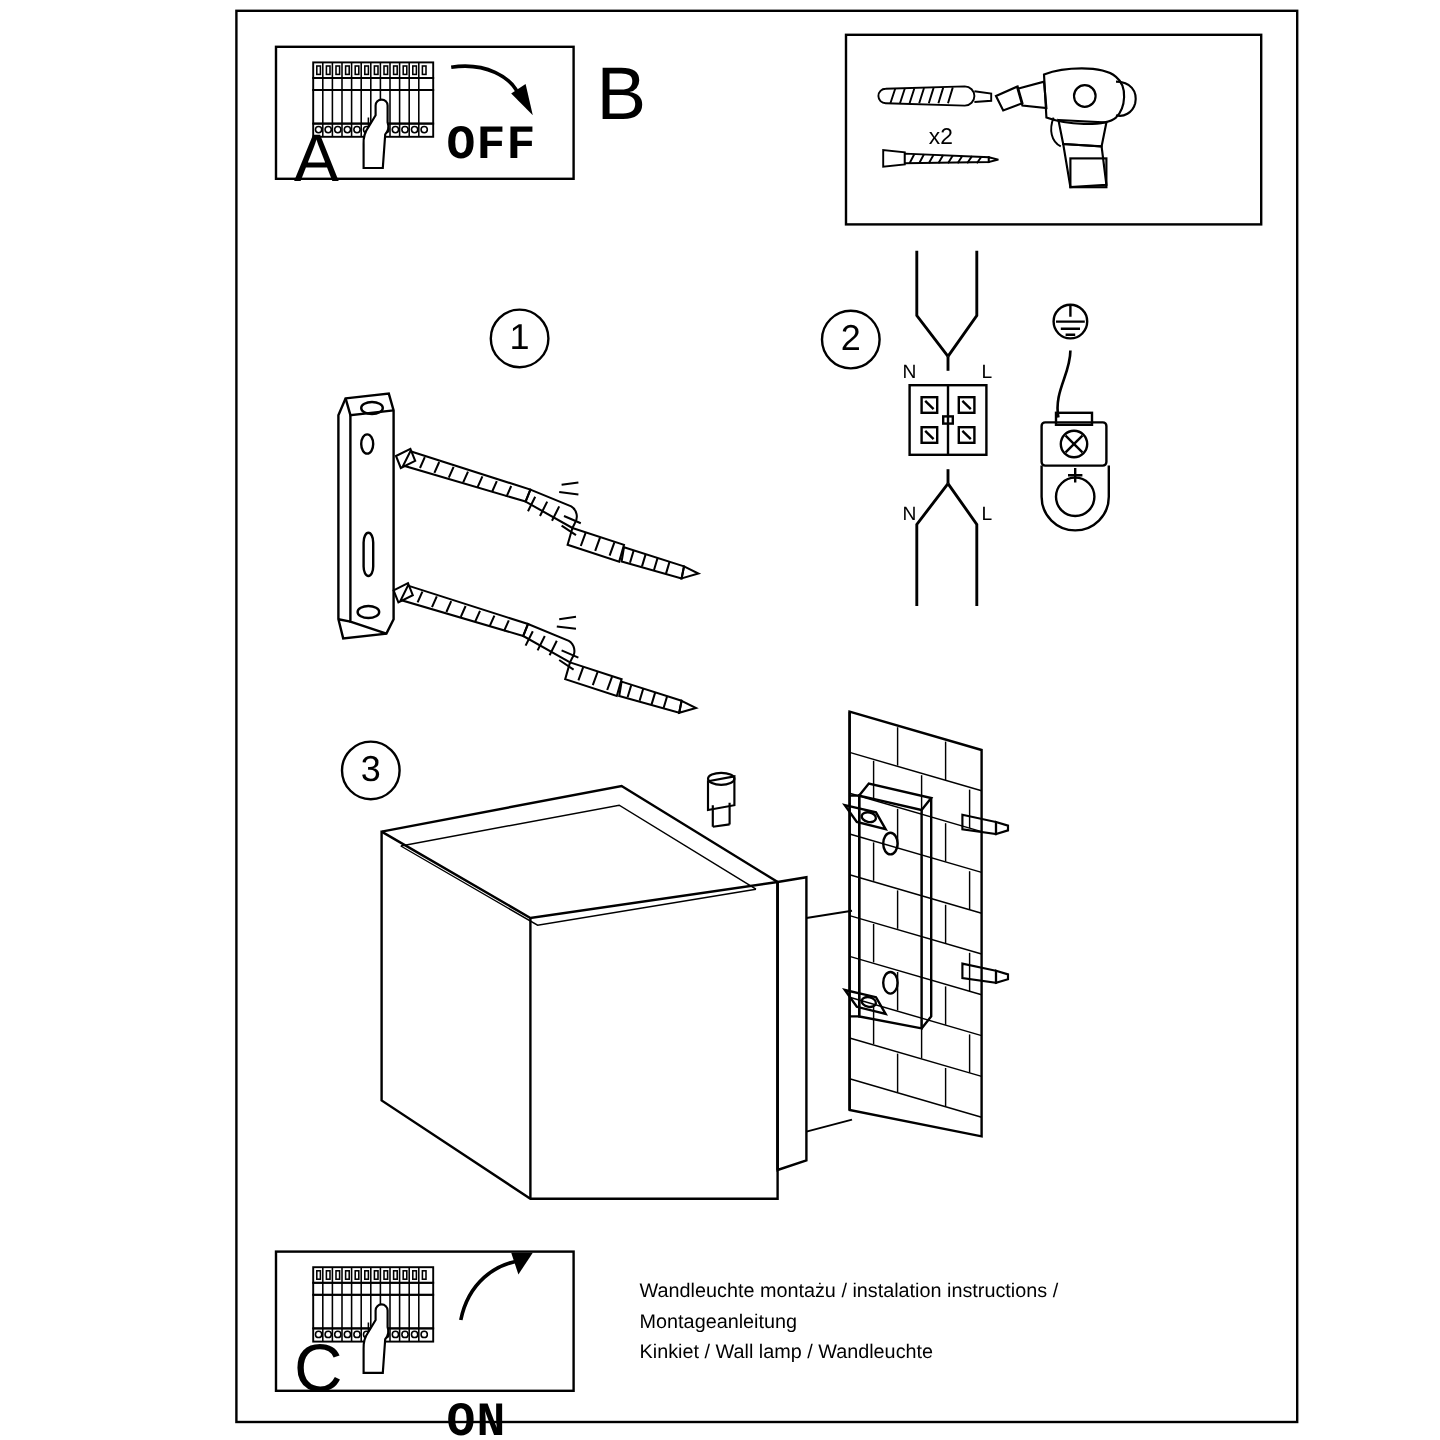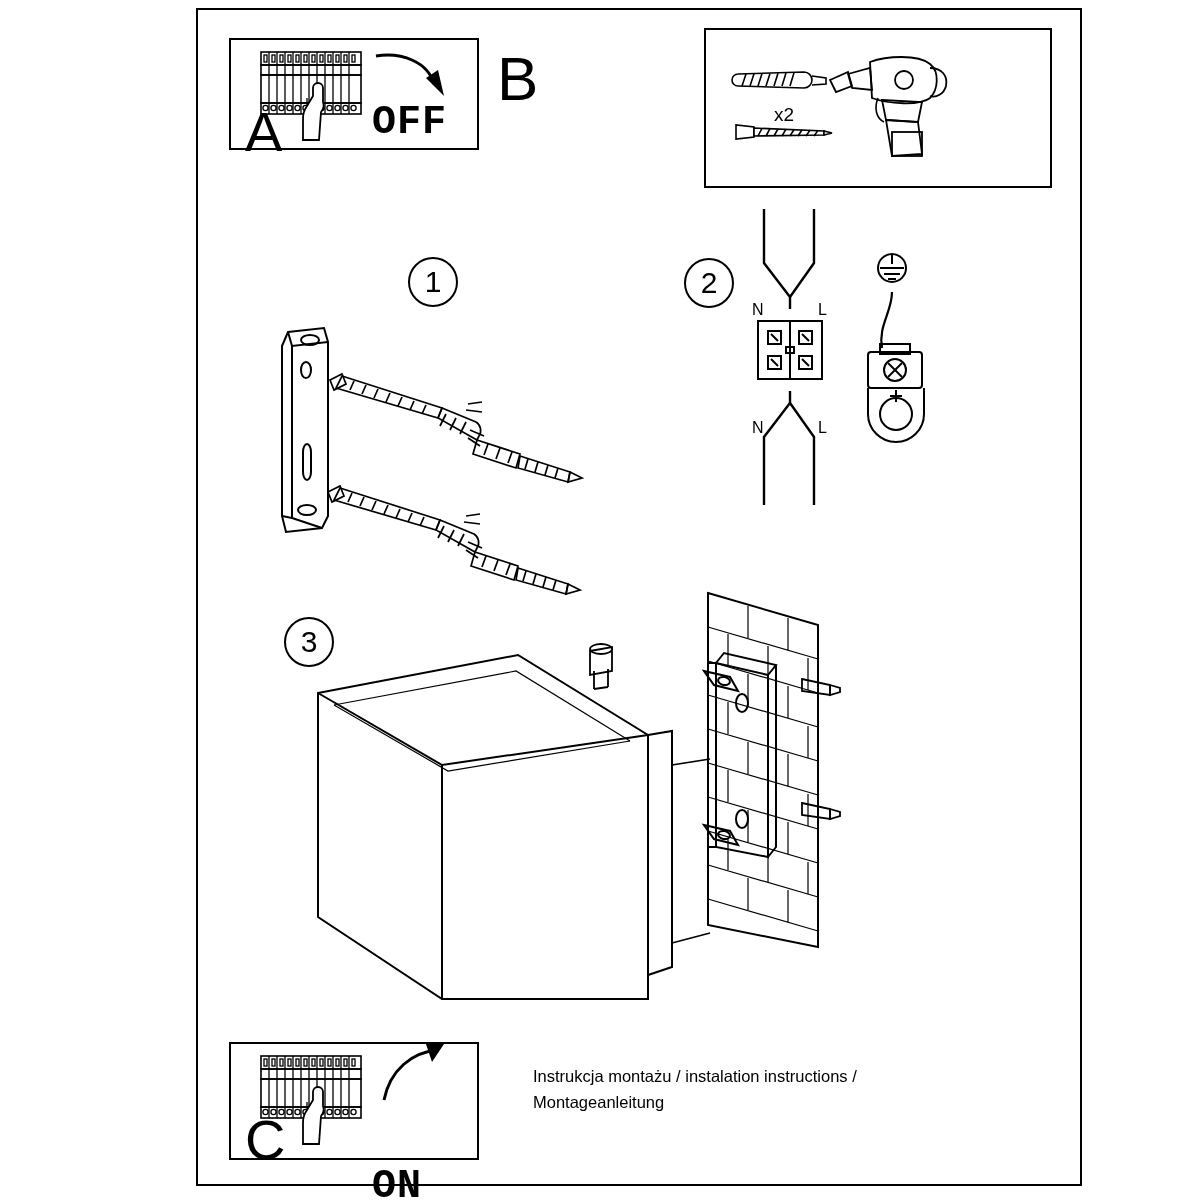--- a/index.html
+++ b/index.html
@@ -470,16 +470,17 @@
   </div>
 
   <div class="abs" style="left:368px; top:1042px;">
     <svg width="80" height="62" viewBox="0 0 80 62">
       <path class="ln" d="M16 58 C22 28 44 10 70 8" stroke-width="3"></path>
       <path d="M58 2 L76 2 L64 20 Z" fill="#000"></path>
     </svg>
   </div>
 
   <div class="abs caption">
-    <div>Instrukcja montażu / instalation instructions / Montageanleitung</div>
+    <div>Wandleuchte montażu / instalation instructions / Montageanleitung</div>
+    <div>Kinkiet / Wall lamp / Wandleuchte</div>
   </div>
 
 </div>
 
 </body></html>

